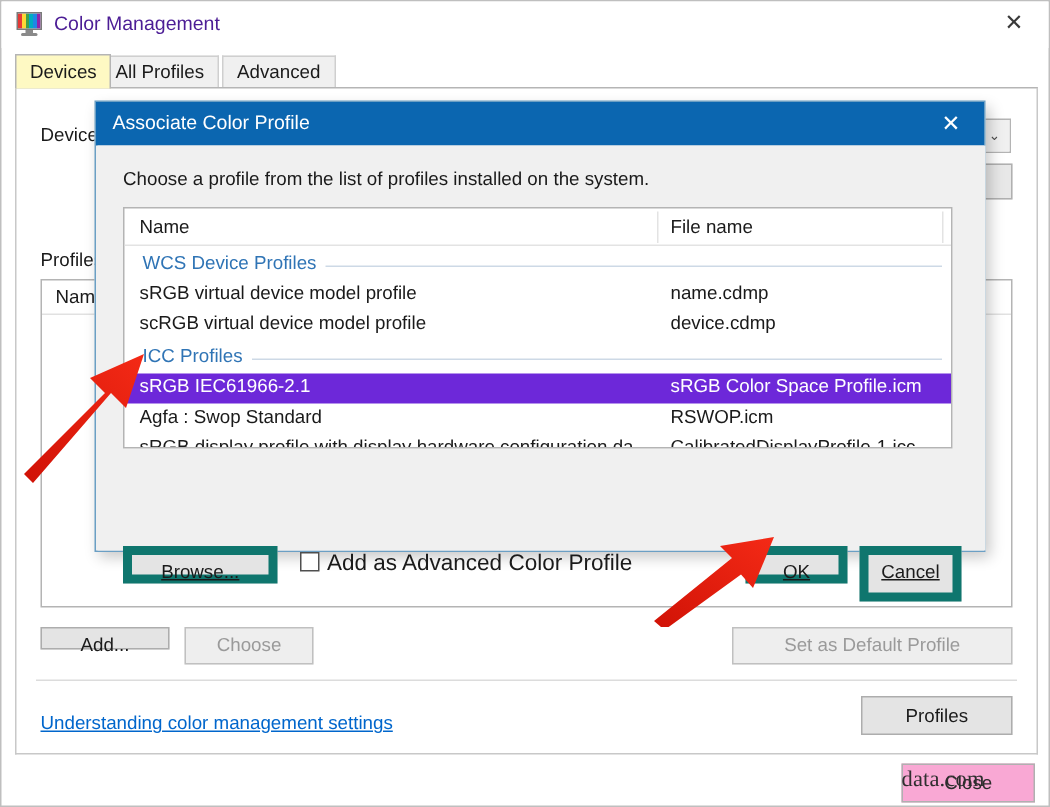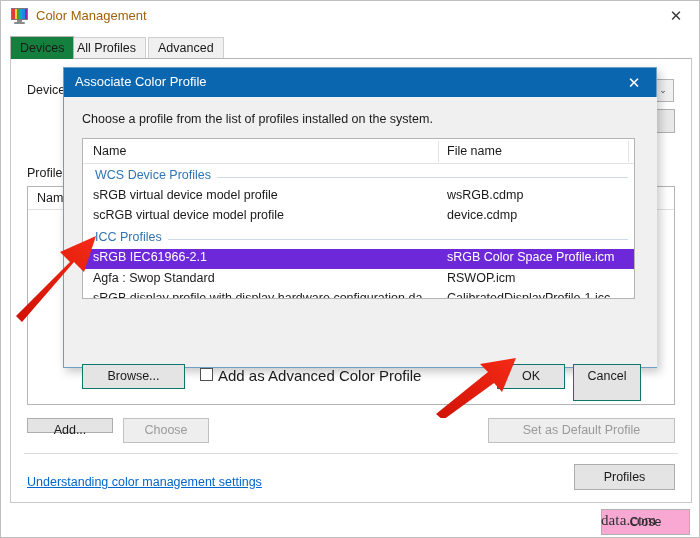--- a/index.html
+++ b/index.html
@@ -66,21 +66,21 @@
     position: absolute;
     left: 3px; top: 14px;
     width: 11px; height: 2px;
     background: #8a8a8a;
     border-radius: 1px;
   }
   .cm-title-text {
     position: absolute;
     left: 35px; top: 7px;
     font-size: 13px;
-    color: #a16207;
+    color: #4c1d95;
     white-space: nowrap;
   }
   .cm-close {
     position: absolute;
     right: 8px; top: 4px;
     width: 30px; height: 22px;
     color: #3a3a3a;
     font-size: 15px;
     line-height: 22px;
     text-align: center;
@@ -105,21 +105,21 @@
     background: #f0f0f0;
     border: 1px solid #cfcfcf;
     border-bottom: none;
     box-sizing: border-box;
     white-space: nowrap;
   }
   .tab.active {
     top: 0;
     height: 23px;
     line-height: 22px;
-    background: #15803d;
+    background: #fef9c3;
     border-color: #b5b5b5;
     z-index: 3;
   }
 
   .tab-body {
     position: absolute;
     left: 9px; top: 57px;
     width: 682px; height: 445px;
     border: 1px solid #c8c8c8;
     border-top: 1px solid #b5b5b5;
@@ -401,26 +401,27 @@
   .wm-wc .logo {
     position: absolute;
     left: 88px; top: 1px;
     width: 21px; height: 21px;
   }
 
   
   .dlg-btn {
     position: absolute;
     background: #e4e4e4;
-    border: 1px solid #0f766e;
+    border: 6px solid #0f766e;
     box-sizing: border-box;
     font-size: 12.5px;
     color: #1a1a1a;
     text-align: center;
     white-space: nowrap;
+    text-decoration: underline;
   }
   .dlg-browse { left: 17px;  top: 267px; width: 103px; height: 25px; line-height: 23px; }
   .dlg-ok     { left: 432px; top: 267px; width: 68px;  height: 25px; line-height: 23px; }
   .dlg-cancel { left: 508px; top: 267px; width: 68px;  height: 37px; line-height: 23px; }
 
   .dlg-check {
     position: absolute;
     left: 135px; top: 270px;
     height: 18px;
   }
@@ -520,21 +521,21 @@
           <div class="hcell c2">File name</div>
           <div class="vdiv v2"></div>
         </div>
 
         <div class="grp" style="top:28px;">
           <div class="gline"></div>
           <div class="gtext">WCS Device Profiles</div>
         </div>
         <div class="row" style="top:48px;">
           <div class="nm">sRGB virtual device model profile</div>
-          <div class="fn">wsRGB.cdmp</div>
+          <div class="fn">name.cdmp</div>
         </div>
         <div class="row" style="top:68px;">
           <div class="nm">scRGB virtual device model profile</div>
           <div class="fn">device.cdmp</div>
         </div>
 
         <div class="grp" style="top:90px;">
           <div class="gline"></div>
           <div class="gtext">ICC Profiles</div>
         </div>

